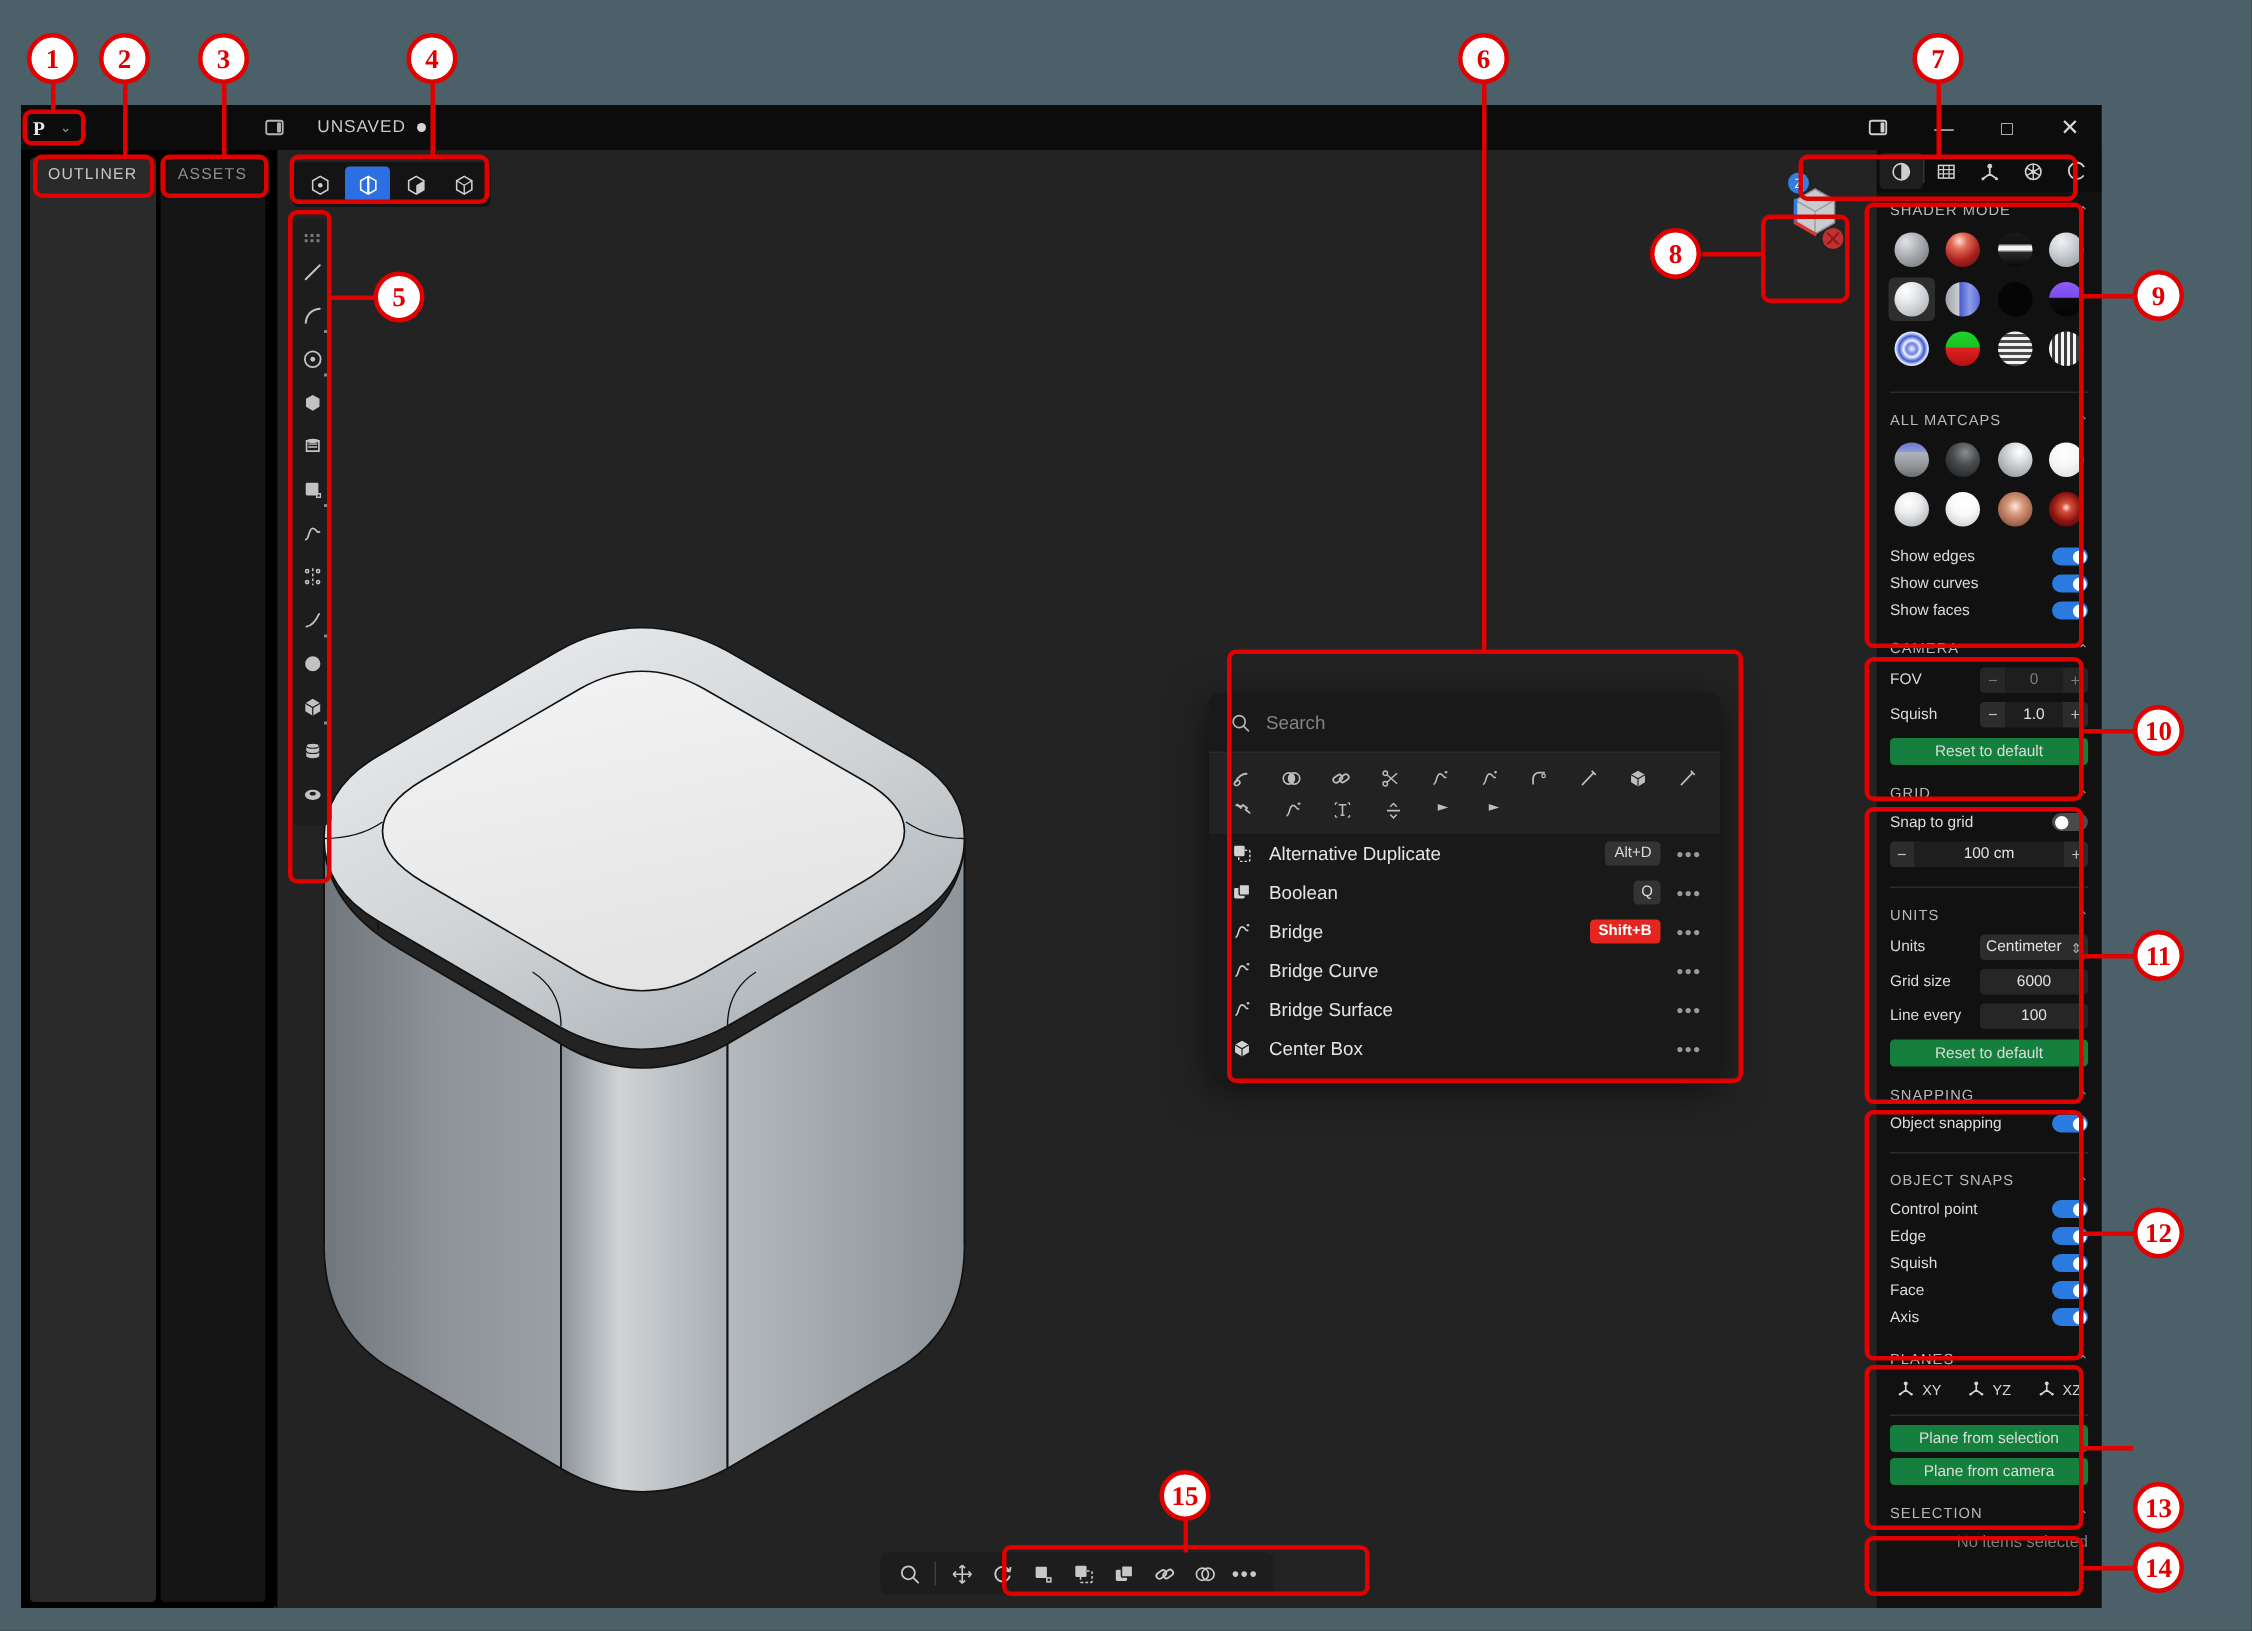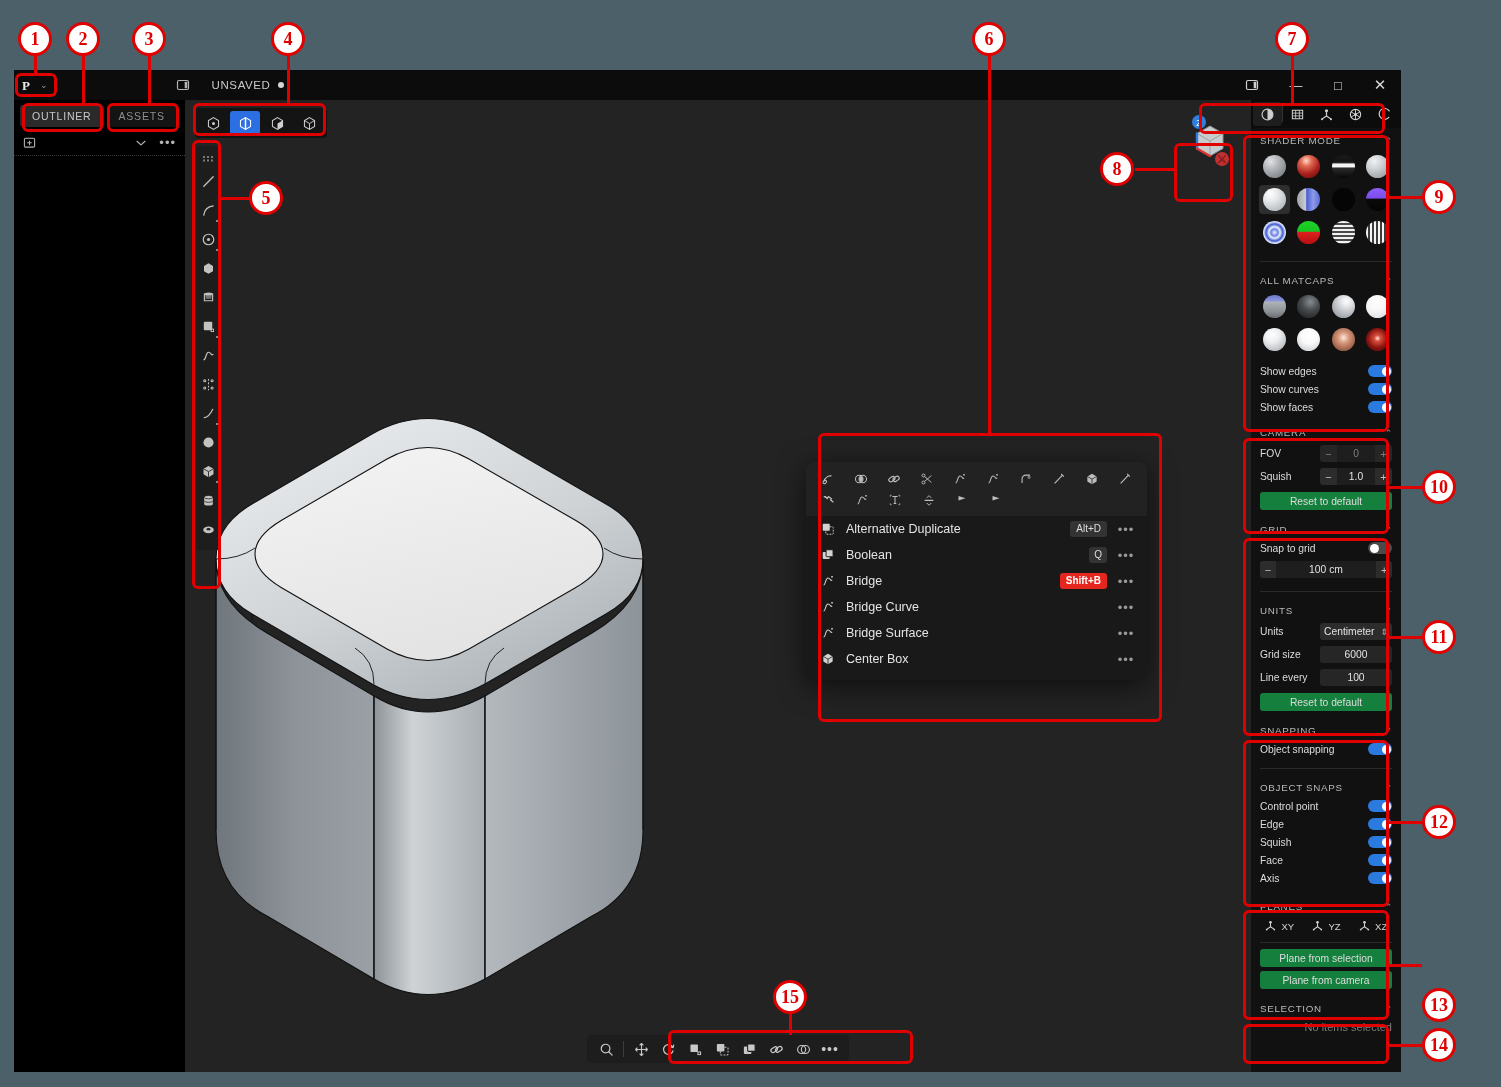--- a/index.html
+++ b/index.html
@@ -44,21 +44,21 @@
     color: #d8d8d8; font-size: 13px;
   }
   .wbtn.close { font-size: 15px; }
 
   
   .body-row { display: flex; flex: 1; min-height: 0; }
 
   
   .leftpanel {
     width: 171px; background: #000; flex-shrink: 0;
-    display: flex; flex-direction: column;
+    display: flex; flex-direction: row;
   }
   .tabrow { display: flex; gap: 3px; padding: 5px 6px 4px 6px; }
   .tabbtn {
     font-size: 10.5px; letter-spacing: 0.8px; color: #c9c9c9;
     padding: 5px 12px; border-radius: 3px; background: #2a2a2a;
   }
   .tabbtn.inactive { background: #141414; color: #8f8f8f; }
   .ol-toolbar {
     display: flex; align-items: center; padding: 4px 9px 5px 9px;
     border-bottom: 1px dotted #3a3a3a;
@@ -490,20 +490,29 @@
             <path d="M16 36.5L29 44" stroke="#d93636" stroke-width="2.4" stroke-linecap="round"></path>
             <circle cx="18" cy="10" r="7" fill="#2f7fe0"></circle>
             <text x="18" y="13.6" font-size="9" font-family="Liberation Sans, sans-serif" fill="#fff" text-anchor="middle">Z</text>
             <circle cx="41" cy="47" r="7" fill="#c23131"></circle>
             <text x="41" y="50.6" font-size="9" font-family="Liberation Sans, sans-serif" fill="#8a1d1d" text-anchor="middle">X</text>
             <path d="M37 43l8 8M45 43l-8 8" stroke="#8a1d1d" stroke-width="1.3"></path>
           </svg>
         </div>
 
         <div class="palette">
+          <div class="pal-search">
+            <span class="ico">
+              <svg width="14" height="14" viewBox="0 0 16 16">
+                  <circle cx="7" cy="7" r="4.6" fill="none" stroke="#b4b4b4" stroke-width="1.3"></circle>
+                  <path d="M10.4 10.4L14 14" stroke="#b4b4b4" stroke-width="1.3" stroke-linecap="round"></path>
+                </svg>
+            </span>
+            <input type="text" placeholder="Search" style="">
+          </div>
 
           <div class="pal-icons">
             <div class="pal-icon-row">
               <span class="pal-icon">
                   <svg width="14" height="14" viewBox="0 0 16 16">
                     <path d="M3 11c2-5 6-7 9-6.5" stroke="currentColor" stroke-width="1.5" fill="none"></path>
                     <ellipse cx="4.3" cy="11.5" rx="2.3" ry="1.6" transform="rotate(-35 4.3 11.5)" fill="none" stroke="currentColor" stroke-width="1.2"></ellipse>
                   </svg>
                 </span>
               <span class="pal-icon">

